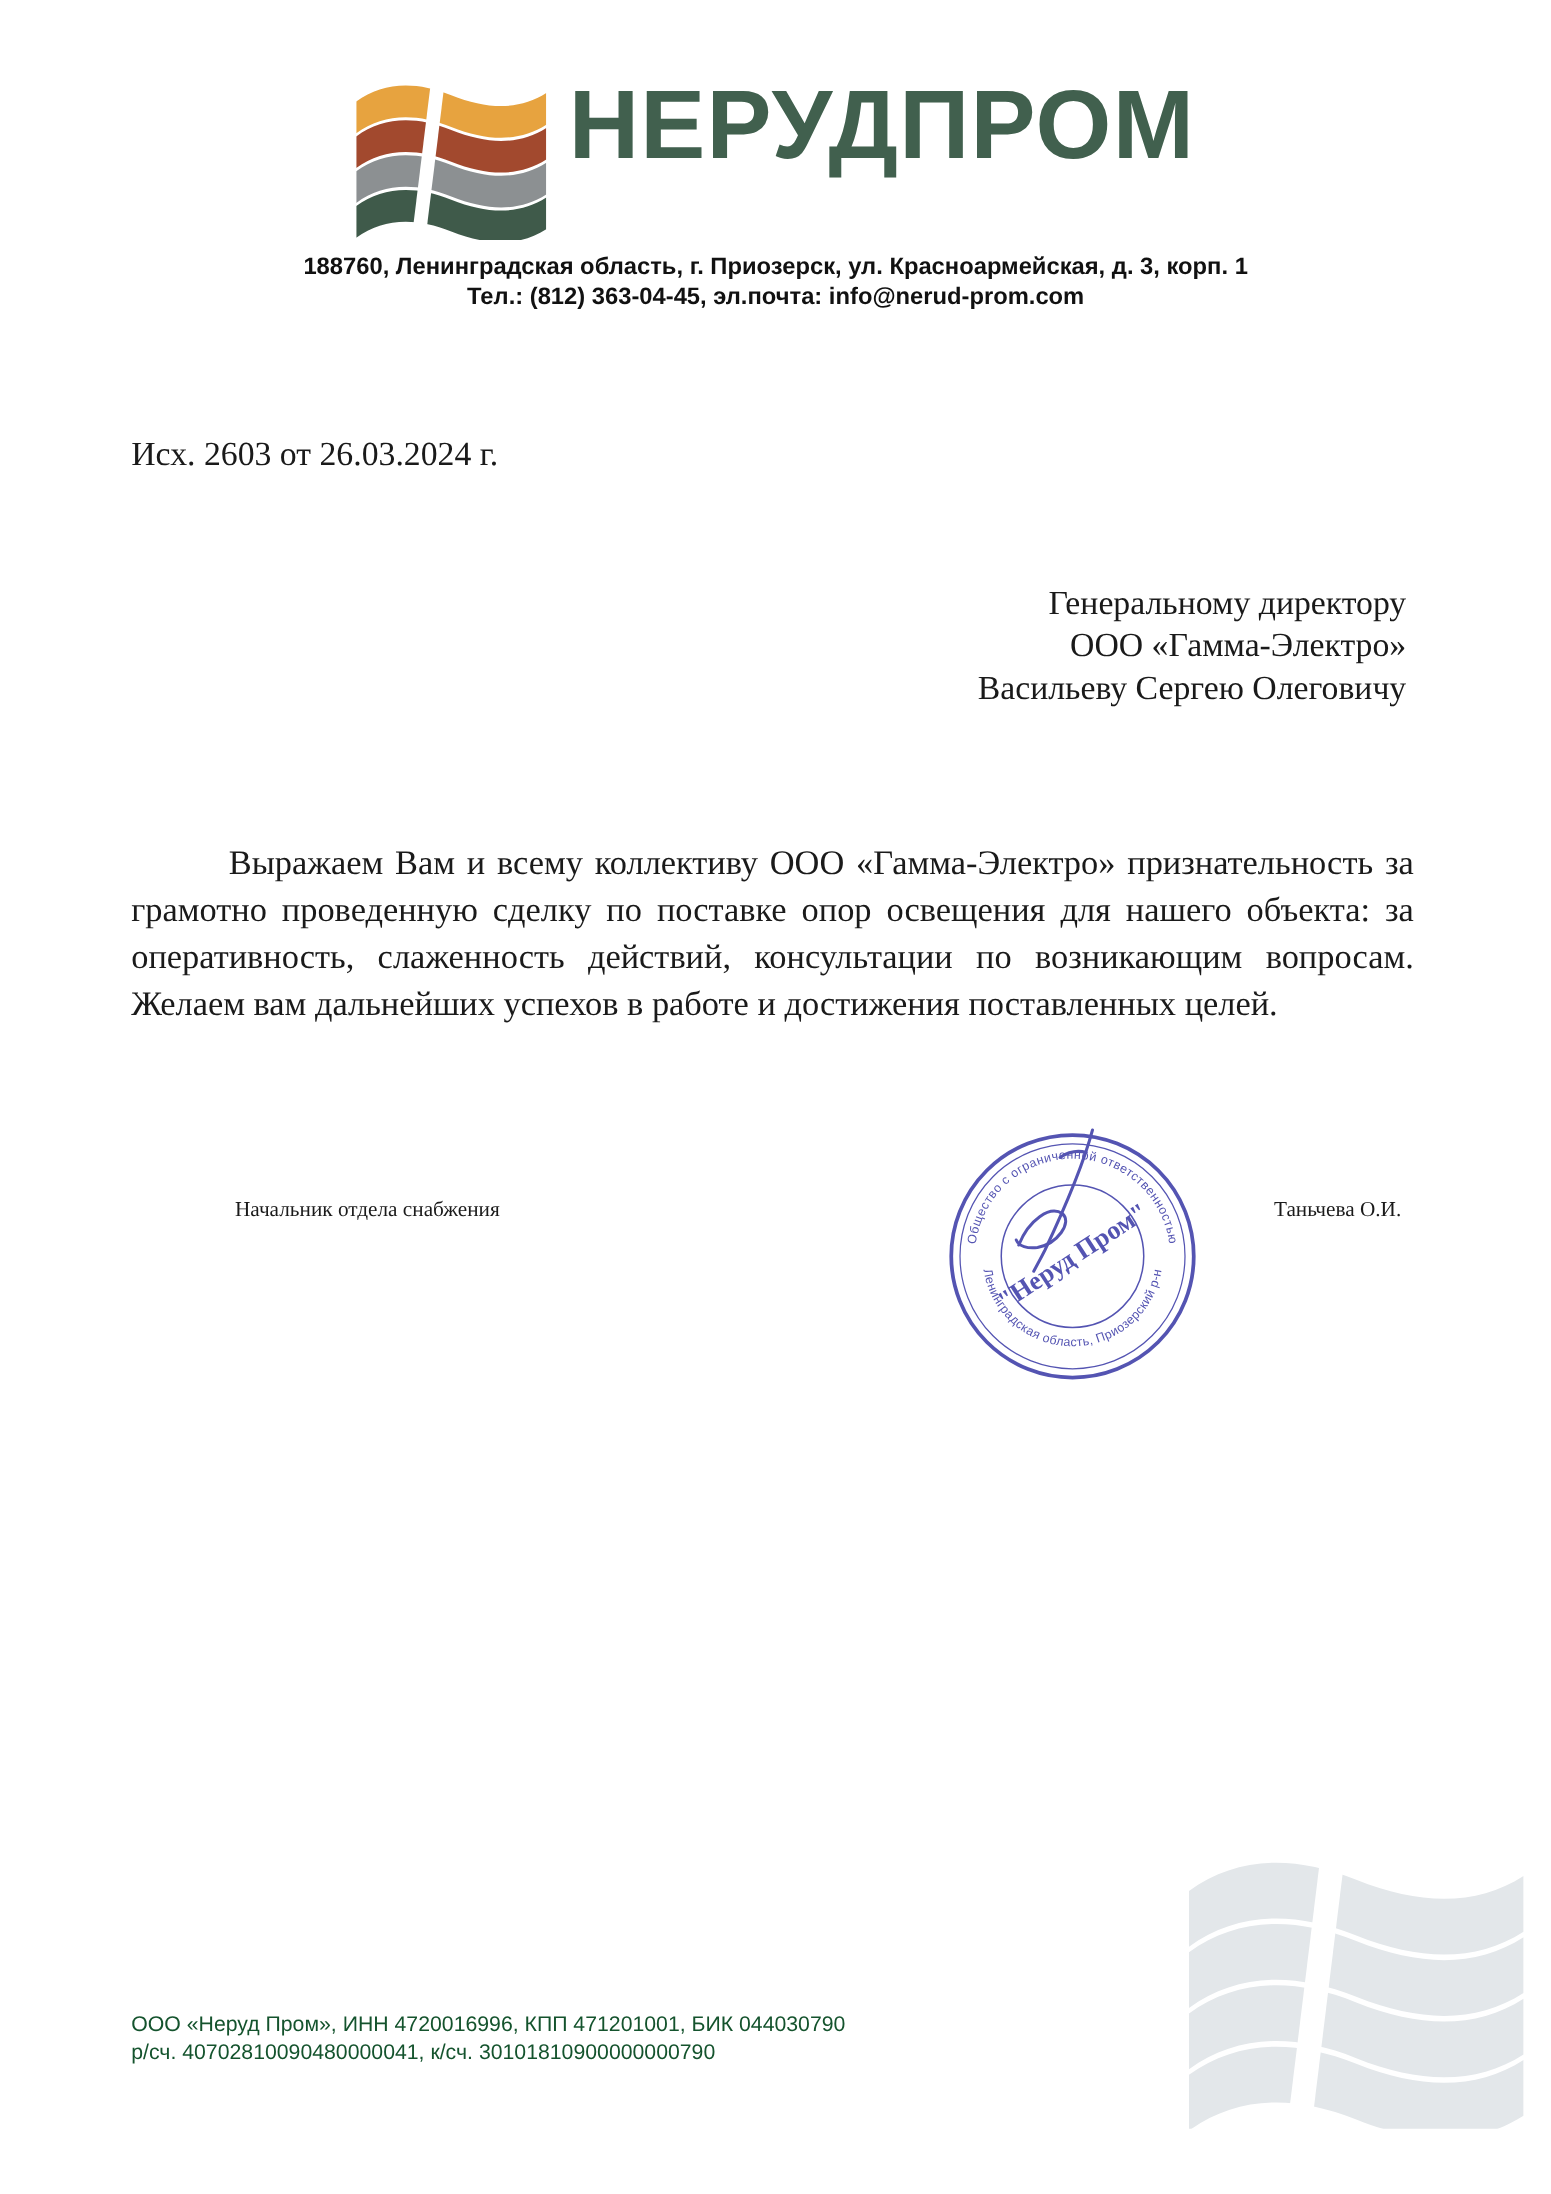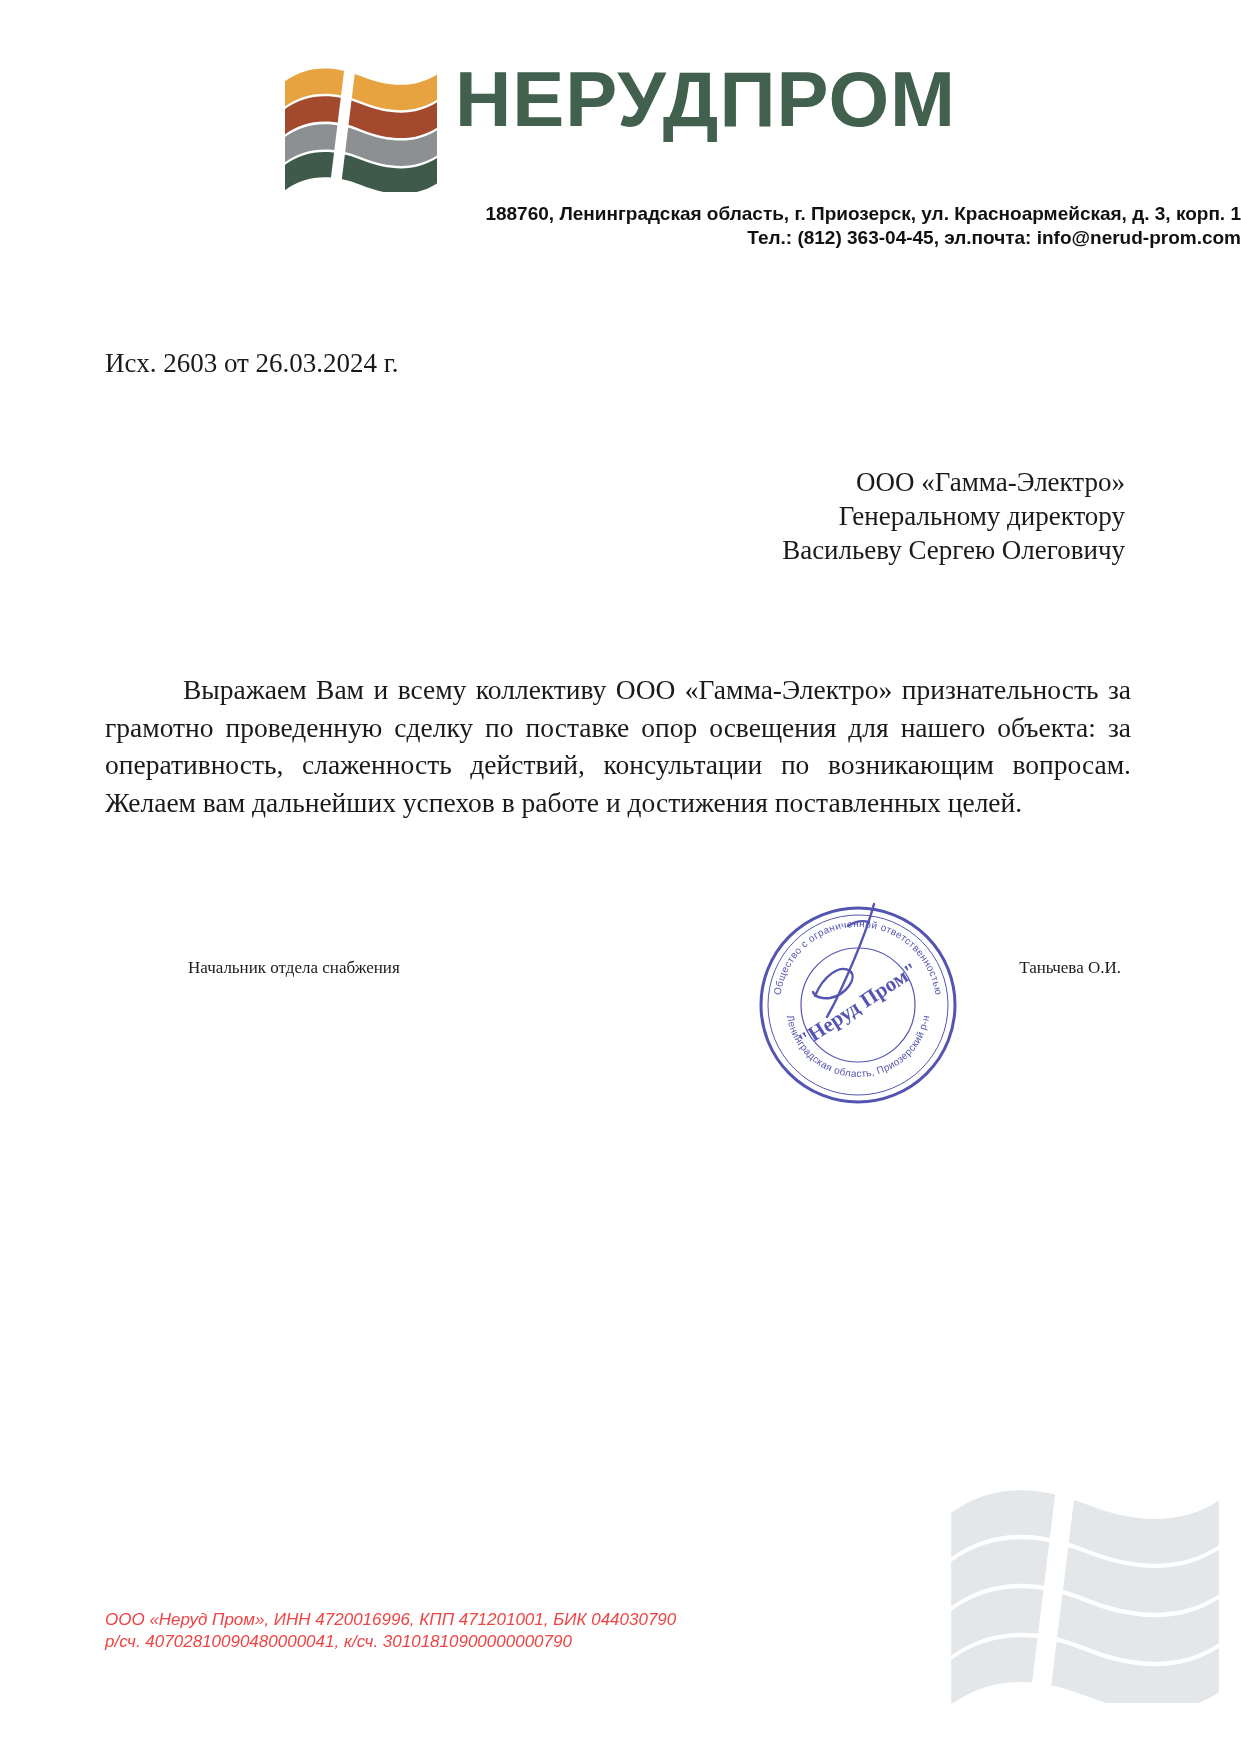--- a/index.html
+++ b/index.html
@@ -19,43 +19,43 @@
     font-family:"Liberation Serif",serif;color:var(--text-black);
   }
   .header{display:flex;justify-content:center;gap:18px;padding-top:60px}
   .logo-mark{width:152px;height:132px;flex:0 0 auto}
   .brand{
     font-family:"Liberation Sans",sans-serif;font-weight:bold;
     font-size:78px;letter-spacing:1px;color:var(--brand-green);line-height:1;
     padding-bottom:14px;
   }
   .letterhead-lines{
-    text-align:right;margin-top:10px;
+    text-align:center;margin-top:10px;
     font-family:"Liberation Sans",sans-serif;font-weight:bold;
     font-size:19px;line-height:24px;color:#111;
   }
   .reference{margin:98px 0 0 105px;font-size:27px}
   .recipient{
     margin:86px 116px 0 0;text-align:right;
     font-size:27px;line-height:34px;
   }
   .body-text{
     margin:104px 110px 0 105px;
     font-size:27.5px;line-height:37.5px;
     text-align:justify;text-indent:78px;
   }
   .signature-row{
     display:flex;justify-content:space-between;align-items:flex-start;
     margin:137px 120px 0 188px;font-size:17px;
   }
   .stamp-wrap{position:absolute;left:752px;top:898px;width:212px;height:212px;opacity:.88}
   .footer{
     position:absolute;left:105px;bottom:103px;
-    font-family:"Liberation Sans",sans-serif;font-style:italic;
-    font-size:17px;line-height:21.5px;color:#ef4444;
+    font-family:"Liberation Sans",sans-serif;
+    font-size:17px;line-height:21.5px;color:#14532d;
   }
   .watermark{position:absolute;right:22px;bottom:52px;width:268px;height:223px}
 </style>
 </head>
 <body>
 
 <div class="header">
   <svg class="logo-mark" viewBox="0 0 180 150" xmlns="http://www.w3.org/2000/svg" aria-hidden="true">
     <g>
       <path style="fill:var(--wave-yellow)" transform="translate(0,0)" d="M0,22 C25,4 55,2 90,16 C125,30 155,30 180,14 L180,44 C155,60 125,60 90,46 C55,32 25,34 0,52 Z"></path>
@@ -69,22 +69,22 @@
 </div>
 
 <div class="letterhead-lines">
   <div>188760, Ленинградская область, г. Приозерск,  ул. Красноармейская, д. 3, корп. 1</div>
   <div>Тел.: (812) 363-04-45, эл.почта: info@nerud-prom.com</div>
 </div>
 
 <div class="reference">Исх. 2603 от 26.03.2024 г.</div>
 
 <div class="recipient">
+  <div>Генеральному директору</div>
   <div>ООО «Гамма-Электро»</div>
-  <div>Генеральному директору</div>
   <div>Васильеву Сергею Олеговичу</div>
 </div>
 
 <p class="body-text">Выражаем Вам и всему коллективу ООО «Гамма-Электро» признательность за грамотно проведенную сделку по поставке опор освещения для нашего объекта: за оперативность, слаженность действий, консультации по возникающим вопросам. Желаем вам дальнейших успехов в работе и достижения поставленных целей.</p>
 
 <div class="signature-row">
   <span>Начальник отдела снабжения</span>
   <span>Таньчева О.И.</span>
 </div>
 

